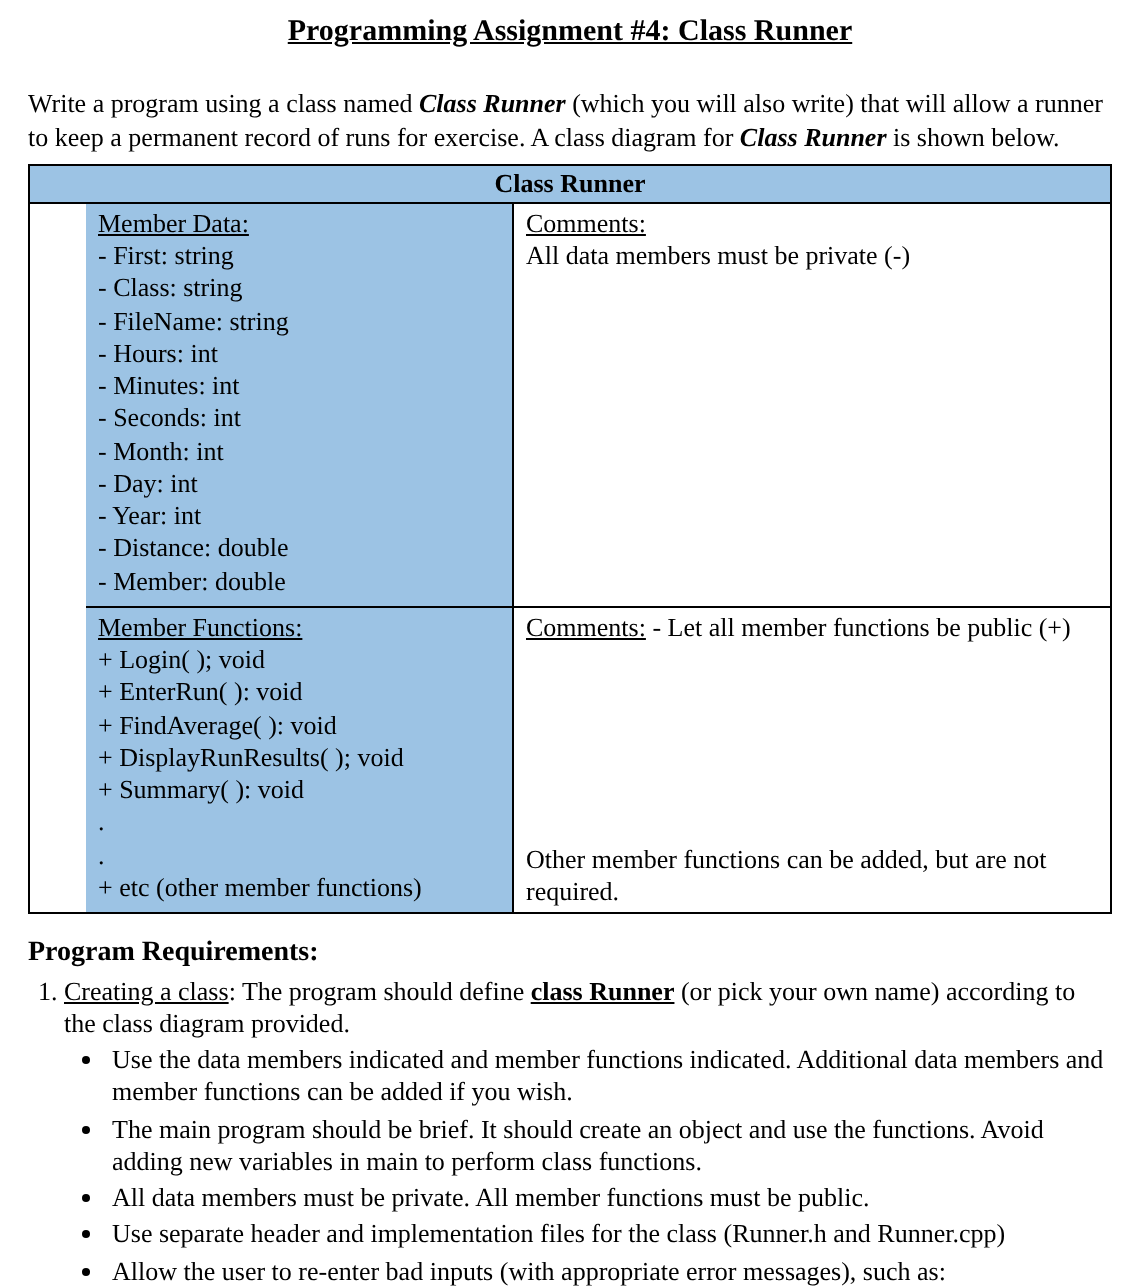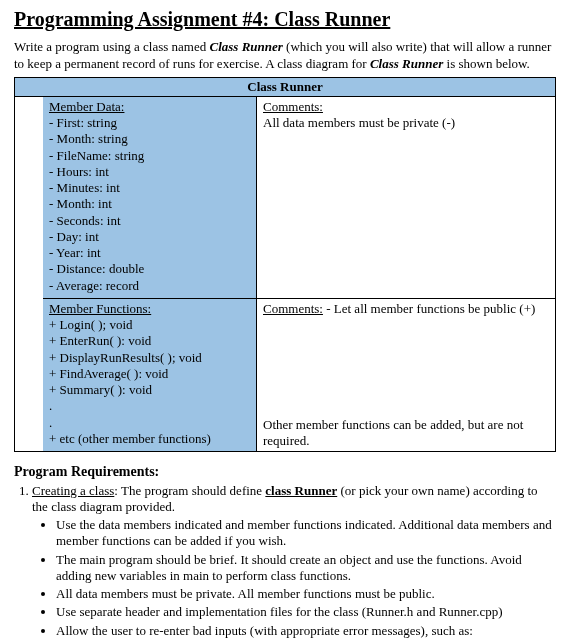--- a/index.html
+++ b/index.html
@@ -5,24 +5,25 @@
     * { box-sizing: border-box; margin: 0; padding: 0; }
     body {
       font-family: "Times New Roman", Times, serif;
       font-size: 13px;
       color: #000;
       background: #fff;
       width: 570px;
       padding: 8px 14px 20px 14px;
     }
     .title {
+      text-align: center;
       font-weight: bold;
-      font-size: 20px;
+      font-size: 15px;
       text-decoration: underline;
-      margin-bottom: 8px;
+      margin-bottom: 19px;
     }
     .intro {
       font-size: 13px;
       line-height: 1.3;
       margin-bottom: 4px;
     }
     .bi { font-weight: bold; font-style: italic; }
     .diagram {
       display: grid;
       grid-template-columns: 242px 1fr;
@@ -67,42 +68,42 @@
 <p class="intro">
   <span>Write a program using a class named </span><span class="bi">Class Runner</span><span> (which you will also write) that will allow a runner to keep a permanent record of runs for exercise.  A class diagram for </span><span class="bi">Class Runner</span><span> is shown below.</span>
 </p>
 
 <div class="diagram">
   <div class="class-header">Class Runner</div>
 
   <div class="cell left">
     <div class="u">Member Data:</div>
     <div>- First: string</div>
-    <div>- Month: string</div>
+    <div>- Class: string</div>
     <div>- FileName: string</div>
     <div>- Hours: int</div>
     <div>- Minutes: int</div>
+    <div>- Seconds: int</div>
     <div>- Month: int</div>
-    <div>- Seconds: int</div>
     <div>- Day: int</div>
     <div>- Year: int</div>
     <div>- Distance: double</div>
-    <div>- Average: record</div>
+    <div>- Member: double</div>
   </div>
   <div class="cell right">
     <div class="u">Comments:</div>
     <div>All data members must be private (-)</div>
   </div>
 
   <div class="cell left row-sep">
     <div class="u">Member Functions:</div>
     <div>+ Login( ); void</div>
     <div>+ EnterRun( ):  void</div>
+    <div>+ FindAverage( ):  void</div>
     <div>+ DisplayRunResults( ); void</div>
-    <div>+ FindAverage( ):  void</div>
     <div>+ Summary( ):  void</div>
     <div>.</div>
     <div>.</div>
     <div>+ etc (other member functions)</div>
   </div>
   <div class="cell right row-sep" style="position:relative;">
     <div>
       <span class="u">Comments:</span><span> - Let all member functions be public (+)</span>
     </div>
     <div style="position:absolute; bottom:2px; left:6px; right:6px;">Other member functions can be added, but are not required.</div>

